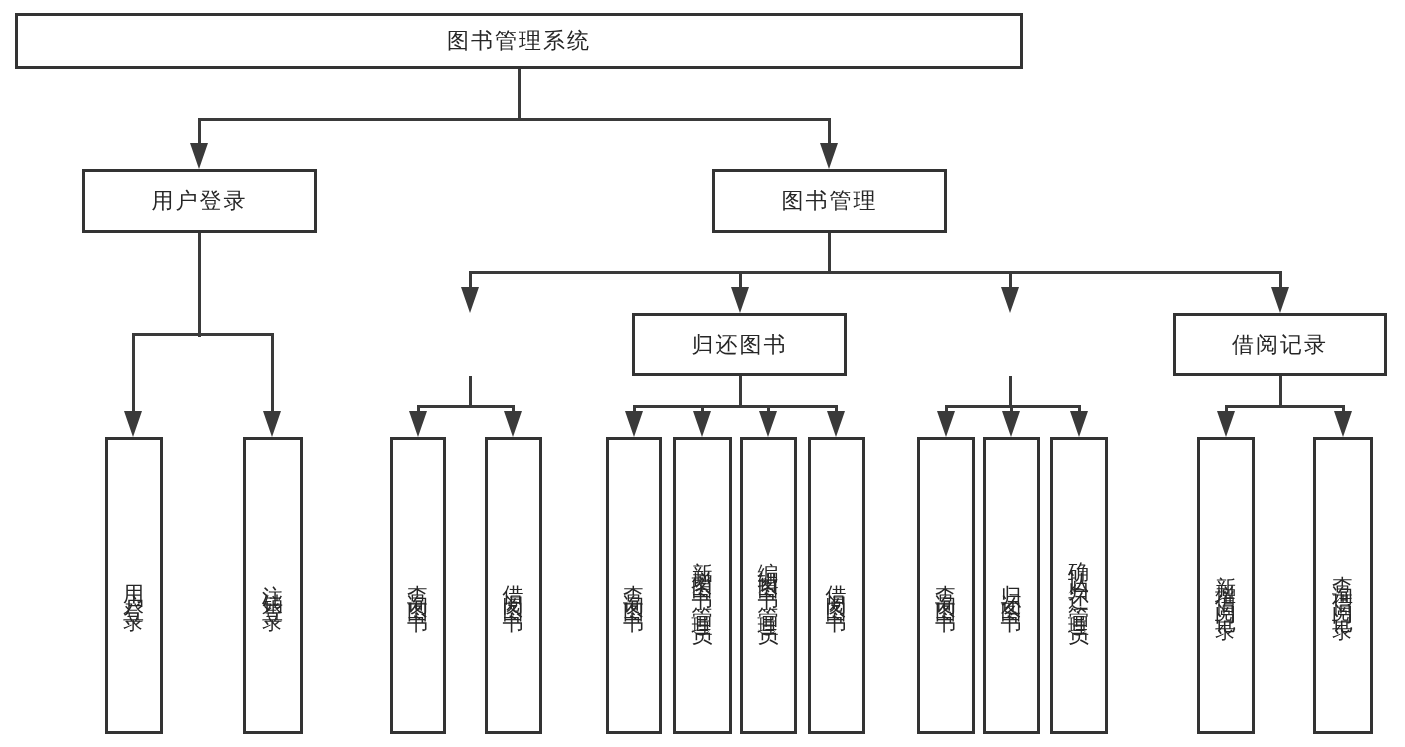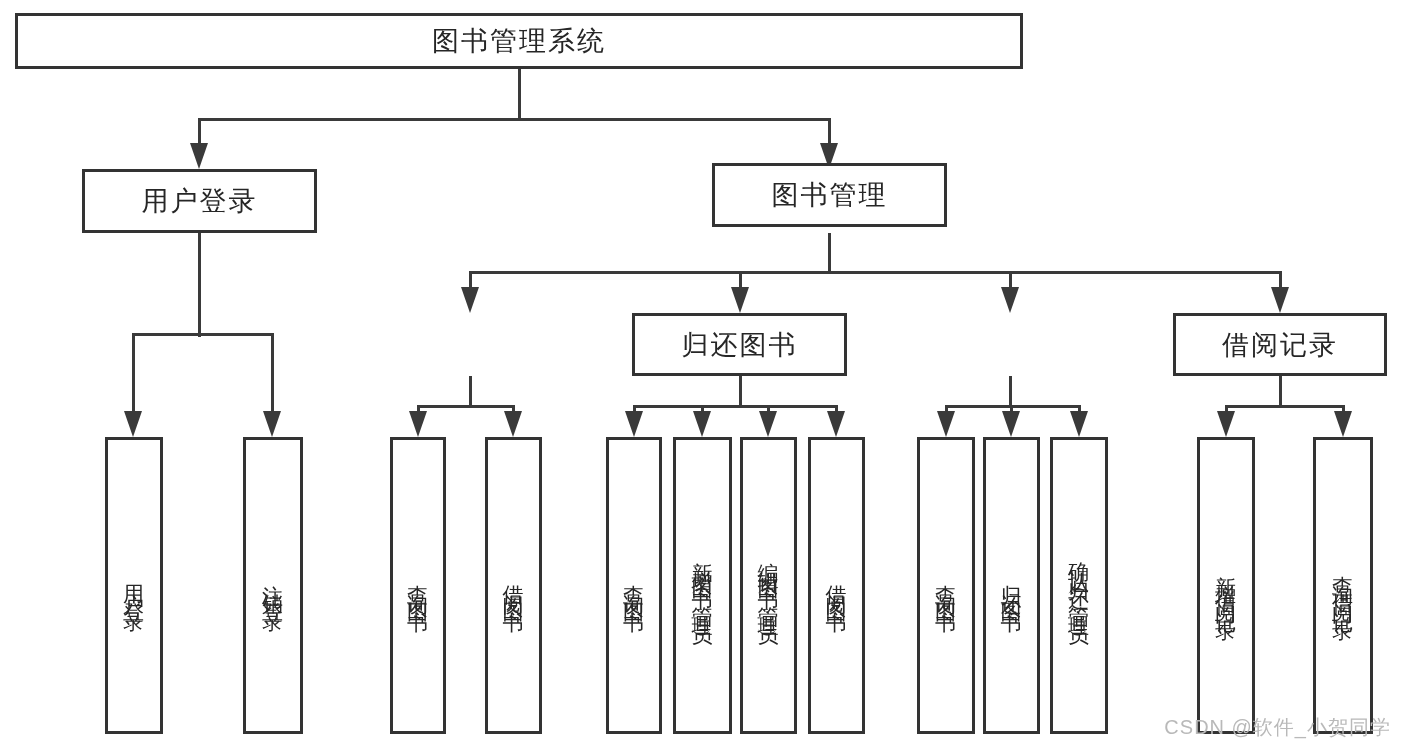--- a/index.html
+++ b/index.html
@@ -21,21 +21,21 @@
     position:absolute;
     box-sizing:border-box;
     border:3px solid var(--border);
     background:#fff;
     display:flex;
     align-items:center;
     justify-content:center;
     color:var(--text);
   }
   .h-box span{
-    font-size:27px;
+    font-size:22px;
     letter-spacing:2px;
     white-space:nowrap;
   }
   .v-box span{
     writing-mode:vertical-rl;
     text-orientation:mixed;
     font-size:21px;
     line-height:1;
     letter-spacing:9px;
   }
@@ -117,21 +117,21 @@
       <div class="arrow" style="left: 1334px; top: 411px;"></div>
     </div>
 
   <div class="box h-box" style="left:15px;top:13px;width:1008px;height:56px;">
     <span>图书管理系统</span>
   </div>
 
   <div class="box h-box" style="left:82px;top:169px;width:235px;height:64px;">
     <span>用户登录</span>
   </div>
-  <div class="box h-box" style="left:712px;top:163px;width:235px;height:64px;">
+  <div class="box h-box" style="left:712px;top:169px;width:235px;height:64px;">
     <span>图书管理</span>
   </div>
 
   <div class="box h-box" style="left:632px;top:313px;width:215px;height:63px;">
     <span>归还图书</span>
   </div>
   <div class="box h-box" style="left:1173px;top:313px;width:214px;height:63px;">
     <span>借阅记录</span>
   </div>
 
@@ -172,14 +172,13 @@
     <span>确认归还（管理员）</span>
   </div>
 
   <div class="box v-box" style="left:1197px;top:437px;width:58px;height:297px;">
     <span>新增借阅记录</span>
   </div>
   <div class="box v-box" style="left:1313px;top:437px;width:60px;height:297px;">
     <span>查询借阅记录</span>
   </div>
 
-  <div class="watermark">CSDN @软件_小贺同学</div>
 </div>
 
 </body></html>

